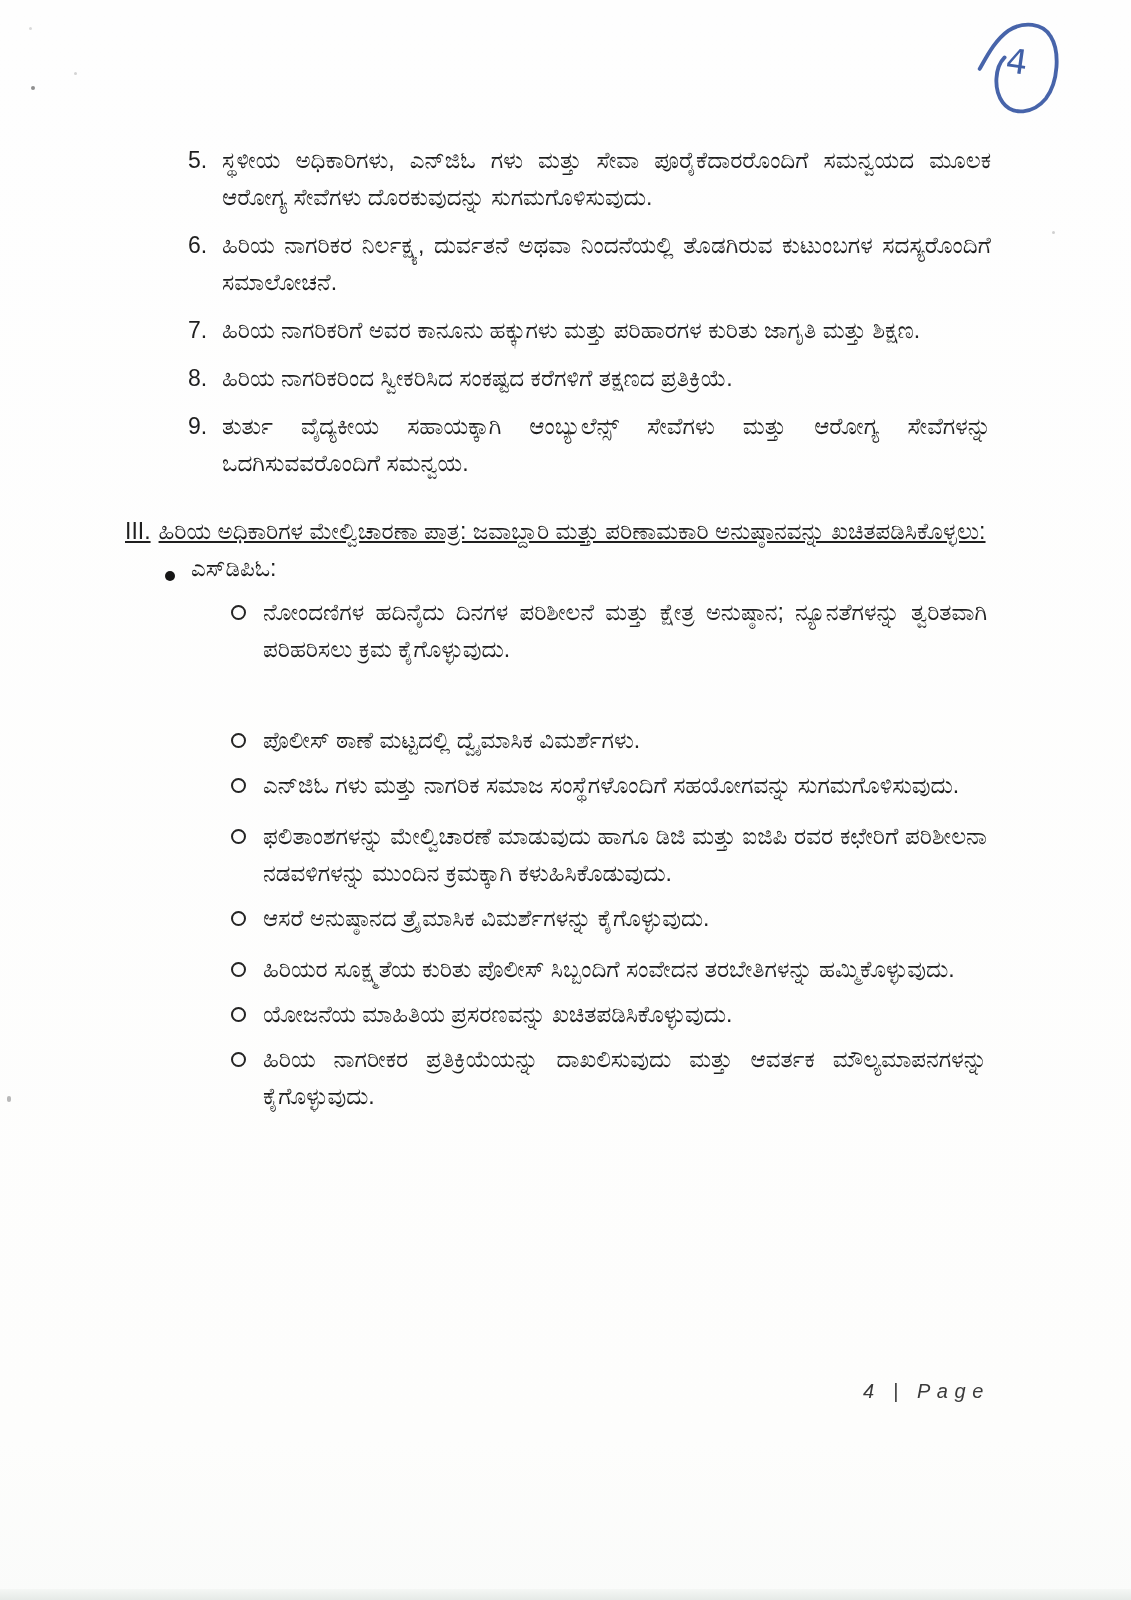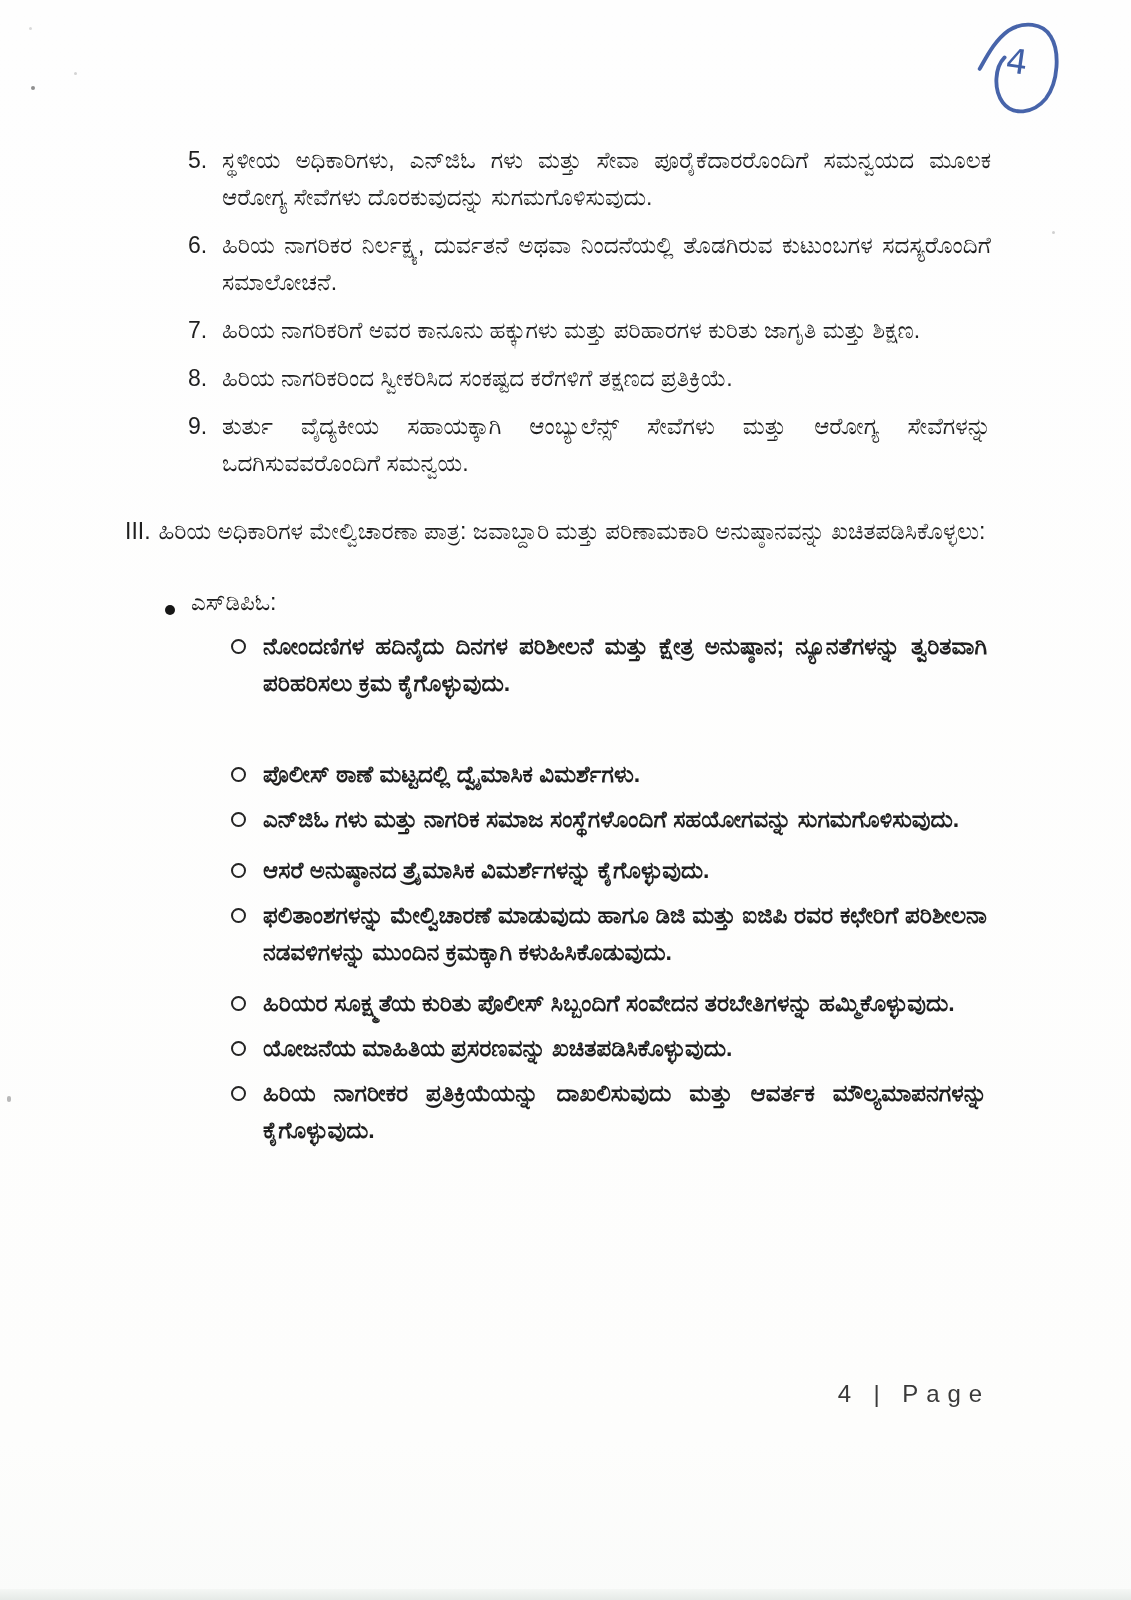--- a/index.html
+++ b/index.html
@@ -16,35 +16,35 @@
   .content{
     position:absolute;top:142px;left:125px;width:866px;
     font-size:23px;line-height:37px;
   }
   
   .numlist{margin:0 0 0 63px;}
   .num-row{display:flex;margin-bottom:11px;}
   .num-row .num{flex:none;width:34px;}
   .num-row .txt{flex:1;text-align:justify;text-align-last:left;}
   
-  .sec-heading{margin:31px 0 34px 0;text-align:justify;text-align-last:left;}
+  .sec-heading{margin:31px 0 0 0;text-align:justify;text-align-last:left;text-decoration:underline;}
   .sec-heading .sec-num{margin-right:8px;}
   
   .bullet-group{margin-bottom:14px;}
   .bullet-group.gap-lg{margin-top:54px;}
   .bullet-group.gap-sm{margin-top:8px;}
   .bullet-row{display:flex;margin:0 0 7px 40px;align-items:center;}
   .disc{flex:none;width:10px;height:10px;border-radius:50%;background:#161616;margin:14px 16px 0 0;}
-  .sub-row{display:flex;margin:0 4px 8px 106px;font-weight:bold;}
+  .sub-row{display:flex;margin:0 4px 8px 106px;}
   .circ{flex:none;width:11px;height:11px;border:2px solid #242424;border-radius:50%;margin:11px 17px 0 0;background:transparent;}
   .sub-row .txt{flex:1;text-align:justify;text-align-last:left;}
   
   .footer{
     position:absolute;top:1380px;right:141px;
-    font-size:24px;letter-spacing:0.33em;color:#3a3a3a;
+    font-size:20px;letter-spacing:0.33em;color:#3a3a3a;font-style:italic;
   }
   
   .hand-mark{position:absolute;left:972px;top:16px;width:92px;height:102px;}
   .hand-mark svg{display:block;width:100%;height:100%;}
   .hand-num{
     position:absolute;left:34px;top:26px;width:30px;
     font-size:34px;color:#2d4f9e;transform:rotate(8deg);
     font-family:"DejaVu Sans",sans-serif;opacity:.9;
   }
   
@@ -117,25 +117,25 @@
       </div>
       <div class="sub-row">
         <span class="circ"></span>
         <div class="txt">ಎನ್‌ಜಿಓ ಗಳು ಮತ್ತು ನಾಗರಿಕ ಸಮಾಜ ಸಂಸ್ಥೆಗಳೊಂದಿಗೆ ಸಹಯೋಗವನ್ನು ಸುಗಮಗೊಳಿಸುವುದು.</div>
       </div>
     </div>
 
     <div class="bullet-group gap-sm">
       <div class="sub-row">
         <span class="circ"></span>
-        <div class="txt">ಆಸರೆ ಅನುಷ್ಠಾನದ ತ್ರೈಮಾಸಿಕ ವಿಮರ್ಶೆಗಳನ್ನು ಕೈಗೊಳ್ಳುವುದು.</div>
+        <div class="txt">ಫಲಿತಾಂಶಗಳನ್ನು ಮೇಲ್ವಿಚಾರಣೆ ಮಾಡುವುದು ಹಾಗೂ ಡಿಜಿ ಮತ್ತು ಐಜಿಪಿ ರವರ ಕಛೇರಿಗೆ ಪರಿಶೀಲನಾ ನಡವಳಿಗಳನ್ನು ಮುಂದಿನ ಕ್ರಮಕ್ಕಾಗಿ ಕಳುಹಿಸಿಕೊಡುವುದು.</div>
       </div>
       <div class="sub-row">
         <span class="circ"></span>
-        <div class="txt">ಫಲಿತಾಂಶಗಳನ್ನು ಮೇಲ್ವಿಚಾರಣೆ ಮಾಡುವುದು ಹಾಗೂ ಡಿಜಿ ಮತ್ತು ಐಜಿಪಿ ರವರ ಕಛೇರಿಗೆ ಪರಿಶೀಲನಾ ನಡವಳಿಗಳನ್ನು ಮುಂದಿನ ಕ್ರಮಕ್ಕಾಗಿ ಕಳುಹಿಸಿಕೊಡುವುದು.</div>
+        <div class="txt">ಆಸರೆ ಅನುಷ್ಠಾನದ ತ್ರೈಮಾಸಿಕ ವಿಮರ್ಶೆಗಳನ್ನು ಕೈಗೊಳ್ಳುವುದು.</div>
       </div>
     </div>
 
     <div class="bullet-group gap-sm">
       <div class="sub-row">
         <span class="circ"></span>
         <div class="txt">ಹಿರಿಯರ ಸೂಕ್ಷ್ಮತೆಯ ಕುರಿತು ಪೊಲೀಸ್ ಸಿಬ್ಬಂದಿಗೆ ಸಂವೇದನ ತರಬೇತಿಗಳನ್ನು ಹಮ್ಮಿಕೊಳ್ಳುವುದು.</div>
       </div>
       <div class="sub-row">
         <span class="circ"></span>

